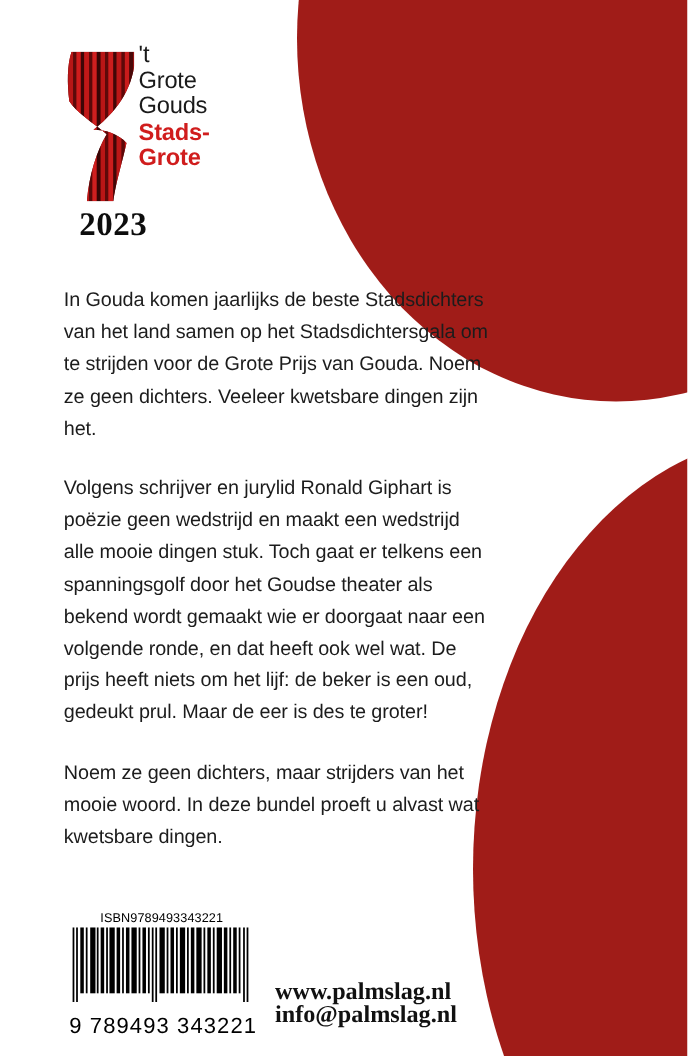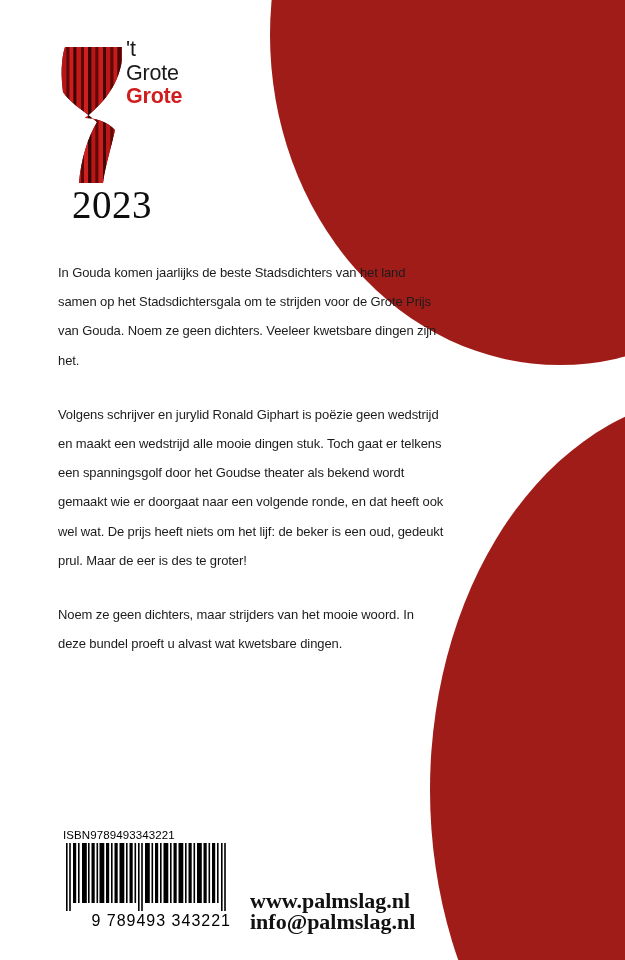--- a/index.html
+++ b/index.html
@@ -59,71 +59,72 @@
   }
   .logo-line.accent {
     color: #d01d1d;
     font-weight: 700;
   }
   .logo-year {
     position: absolute;
     left: 14px;
     top: 146px;
     font-family: "Liberation Serif", serif;
-    font-weight: 400;
-    font-size: 39px;
+    font-weight: 700;
+    font-size: 30px;
     line-height: 42px;
     letter-spacing: 0.5px;
     color: #0d0d0d;
   }
 
   
   .blurb {
     position: absolute;
     left: 58px;
     top: 258px;
     width: 386px;
   }
   .blurb p {
     margin: 0 0 25px 0;
     font-family: "Liberation Sans", sans-serif;
-    font-size: 13px;
+    font-size: 18px;
     line-height: 29.2px;
     color: #1c1c1c;
     font-weight: 400;
     letter-spacing: -0.1px;
   }
   .blurb p:last-child { margin-bottom: 0; }
 
   
   .barcode-block {
     position: absolute;
     left: 63px;
     top: 829px;
     width: 168px;
   }
   .isbn-caption {
     font-family: "Liberation Sans", sans-serif;
     font-size: 11.5px;
     letter-spacing: 0.1px;
     color: #000;
+    text-align: center;
     margin-bottom: 2px;
     white-space: nowrap;
   }
   .barcode-bars {
     display: block;
     width: 168px;
     height: 68px;
   }
   .isbn-digits {
     font-family: "Liberation Sans", sans-serif;
-    font-size: 16px;
+    font-size: 20px;
     letter-spacing: 1px;
     color: #000;
-    margin-top: 1px;
+    margin-top: 11px;
     white-space: nowrap;
     text-align: right;
   }
 
   
   .publisher {
     position: absolute;
     left: 250px;
     top: 890px;
   }
@@ -201,20 +202,22 @@
         <rect x="52.5" y="0" width="3" height="143" fill="#5c0909"></rect>
         <rect x="55.5" y="0" width="4" height="143" fill="#c91b1b"></rect>
         <rect x="59.5" y="0" width="3.5" height="143" fill="#4a0808"></rect>
         <rect x="63" y="0" width="3" height="143" fill="#9c1212"></rect>
       </g>
     </svg>
 
     <div class="logo-text">
       <div class="logo-line">'t</div>
       <div class="logo-line">Grote</div>
+      <div class="logo-line">Gouds</div>
+      <div class="logo-line accent">Stads-</div>
       <div class="logo-line accent">Grote</div>
     </div>
 
     <div class="logo-year">2023</div>
   </div>
 
   <div class="blurb">
     <p>In Gouda komen jaarlijks de beste Stadsdichters van het land samen op het Stadsdichtersgala om te strijden voor de Grote Prijs van Gouda. Noem ze geen dichters. Veeleer kwetsbare dingen zijn het.</p>
     <p>Volgens schrijver en jurylid Ronald Giphart is poëzie geen wedstrijd en maakt een wedstrijd alle mooie dingen stuk. Toch gaat er telkens een spanningsgolf door het Goudse theater als bekend wordt gemaakt wie er doorgaat naar een volgende ronde, en dat heeft ook wel wat. De prijs heeft niets om het lijf: de beker is een oud, gedeukt prul. Maar de eer is des te groter!</p>
     <p>Noem ze geen dichters, maar strijders van het mooie woord. In deze bundel proeft u alvast wat kwetsbare dingen.</p>

